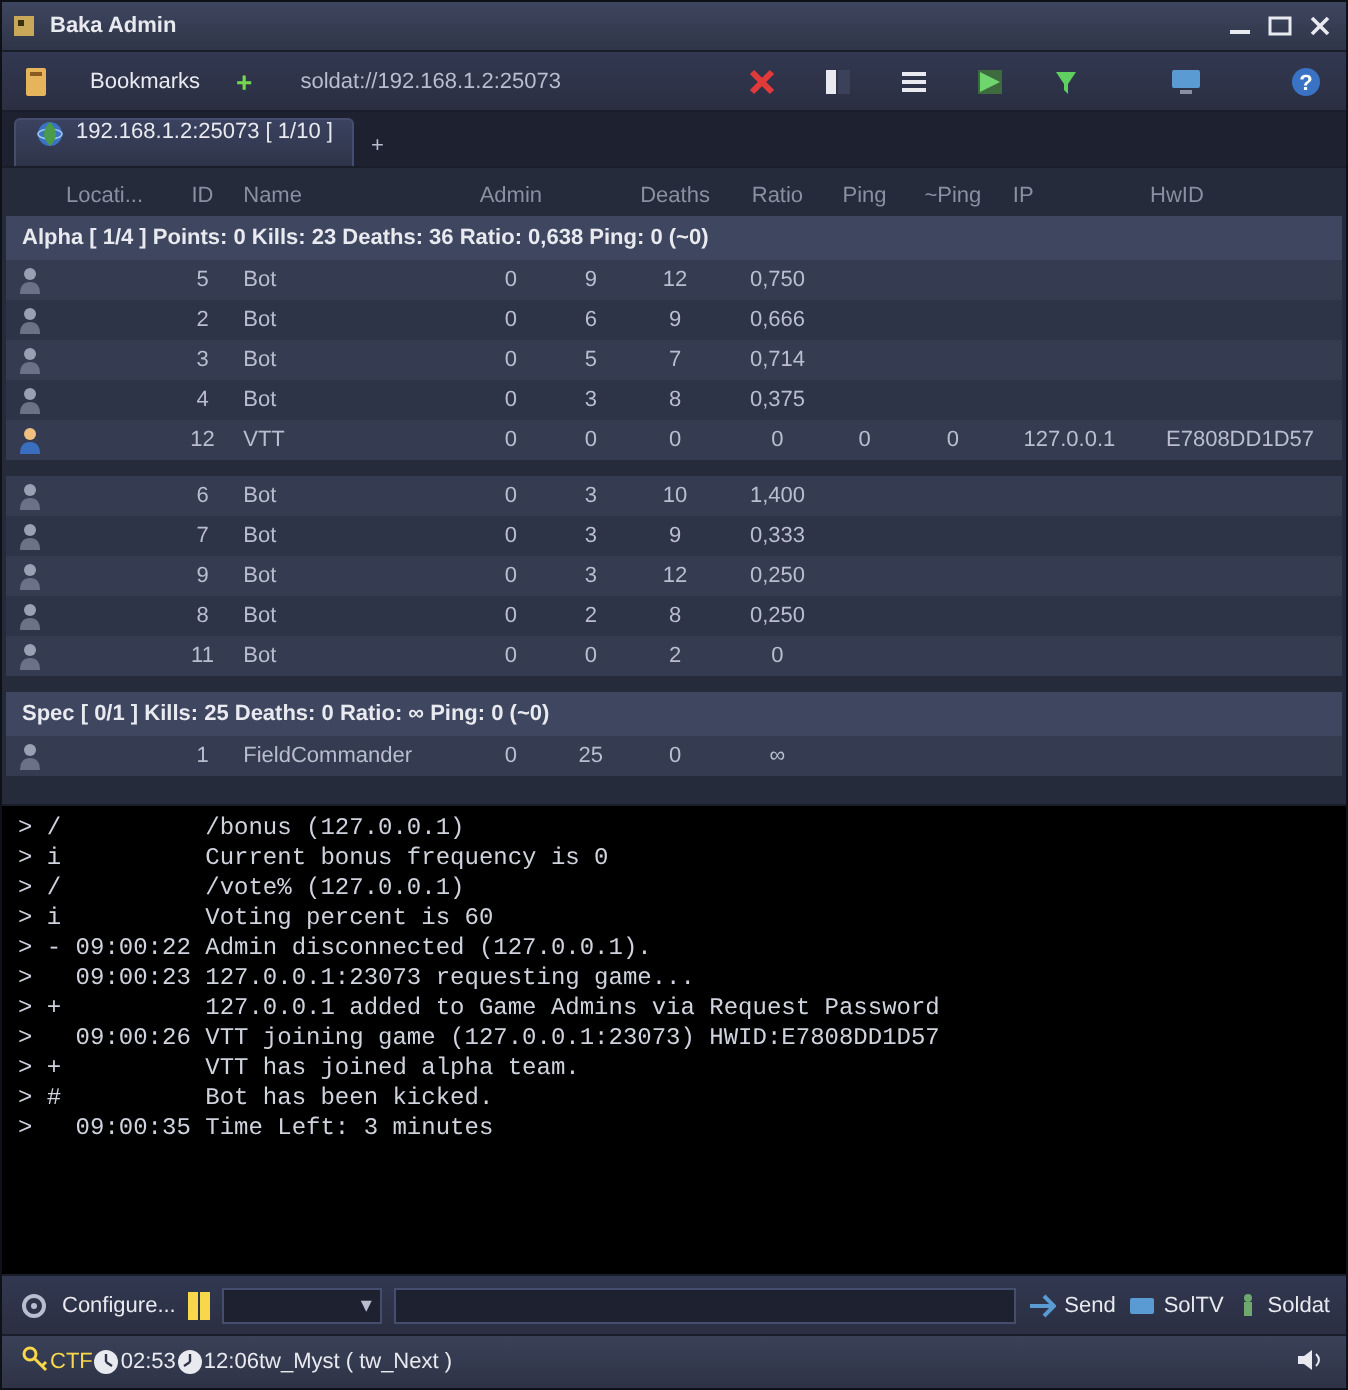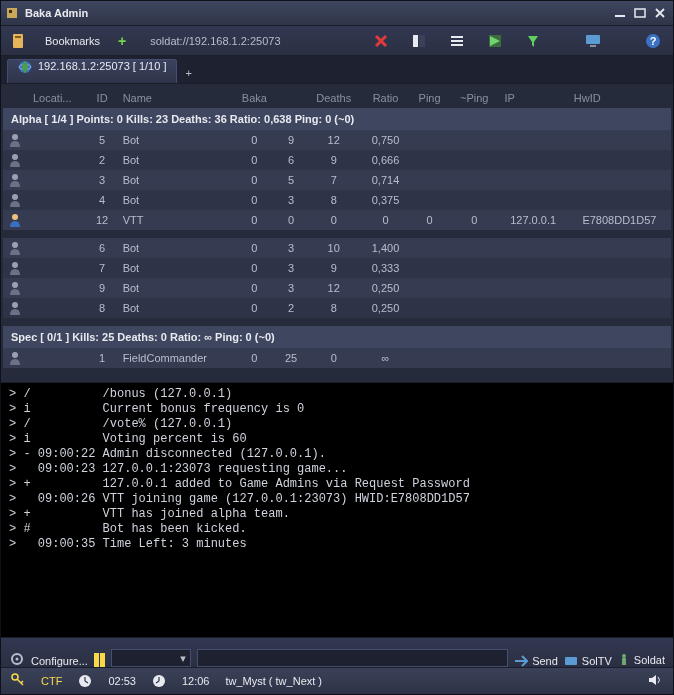--- a/index.html
+++ b/index.html
@@ -87,42 +87,42 @@
     flex:1;min-height:170px;
     background:var(--console-bg);color:var(--console-text);
     font-family:"Courier New",monospace;font-size:12px;
     padding:4px 8px;overflow:hidden;white-space:pre;
     border-top:1px solid var(--border);border-bottom:1px solid var(--border);
   }
   .console .line{line-height:15px;}
 
   
   .cmdbar{
-    height:30px;display:flex;align-items:flex-end;gap:6px;
+    height:30px;display:flex;align-items:center;gap:6px;
     padding:0 8px;background:linear-gradient(#323851,#2a2f42);
     border-bottom:1px solid var(--border);
   }
   .cmdbar .gear{width:16px;height:16px;}
   .cmdbar .cfg{color:var(--text-bright);}
   .pause{display:flex;gap:1px;}
   .pause span{width:5px;height:14px;background:var(--yellow);}
   .mode-select{
     width:80px;height:18px;background:var(--bg-darker);border:1px solid #454e6e;
     display:flex;align-items:center;justify-content:flex-end;padding:0 4px;color:var(--text);
   }
   .cmd-input{
     flex:1;height:18px;background:var(--bg-darker);border:1px solid #454e6e;
     color:var(--text-bright);padding:0 4px;outline:none;
   }
   .send{display:flex;align-items:center;gap:4px;color:var(--text-bright);cursor:pointer;}
   .mini{display:flex;align-items:center;gap:4px;color:var(--text-bright);cursor:pointer;}
 
   
   .status{
-    height:26px;display:flex;align-items:center;gap:16px;
+    height:26px;display:flex;align-items:center;gap:0;
     padding:0 10px;background:linear-gradient(#3a4158,#2e3346);
     color:var(--text-bright);font-size:11px;
   }
   .status .key{color:var(--yellow);}
   .status .clock{width:14px;height:14px;}
   .status .spacer{flex:1;}
 </style>
 </head>
 <body>
 
@@ -222,21 +222,21 @@
 <div class="content">
 
   <div class="table-wrap">
     <table>
       <thead>
           <tr id="col-header">
             <th style="width:22px"></th>
             <th class="">Locati...</th>
             <th class="ctr">ID</th>
             <th class="">Name</th>
-            <th class="ctr">Baka</th>
+            <th class="ctr">Admin</th>
             <th class="ctr"></th>
             <th class="ctr">Deaths</th>
             <th class="ctr">Ratio</th>
             <th class="ctr">Ping</th>
             <th class="ctr">~Ping</th>
             <th class="">IP</th>
             <th class="">HwID</th>
           </tr>
         </thead>
       <tbody id="player-body">
@@ -405,20 +405,39 @@
                 <path d="M1 14 Q1 8 6 8 Q11 8 11 14 Z" fill="#6b7288"></path>
               </svg>
             </td>
             <td></td>
             <td class="ctr">8</td>
             <td>Bot</td>
             <td class="ctr">0</td>
             <td class="ctr">2</td>
             <td class="ctr">8</td>
             <td class="ctr">0,250</td>
+            <td class="ctr"></td>
+            <td class="ctr"></td>
+            <td class="ctr"></td>
+            <td class="ctr"></td>
+          </tr>
+          <tr class="row-a">
+            <td class="icon-cell player-icon">
+              <svg width="12" height="14">
+                <circle cx="6" cy="4" r="3" fill="#9aa0b4"></circle>
+                <path d="M1 14 Q1 8 6 8 Q11 8 11 14 Z" fill="#6b7288"></path>
+              </svg>
+            </td>
+            <td></td>
+            <td class="ctr">11</td>
+            <td>Bot</td>
+            <td class="ctr">0</td>
+            <td class="ctr">0</td>
+            <td class="ctr">2</td>
+            <td class="ctr">0</td>
             <td class="ctr"></td>
             <td class="ctr"></td>
             <td class="ctr"></td>
             <td class="ctr"></td>
           </tr>
           <tr>
             <td colspan="12" style="height:8px"></td>
           </tr>
           <tr class="team-hdr">
             <td colspan="12">Spec [ 0/1 ] Kills: 25 Deaths: 0 Ratio: ∞ Ping: 0 (~0)</td>

